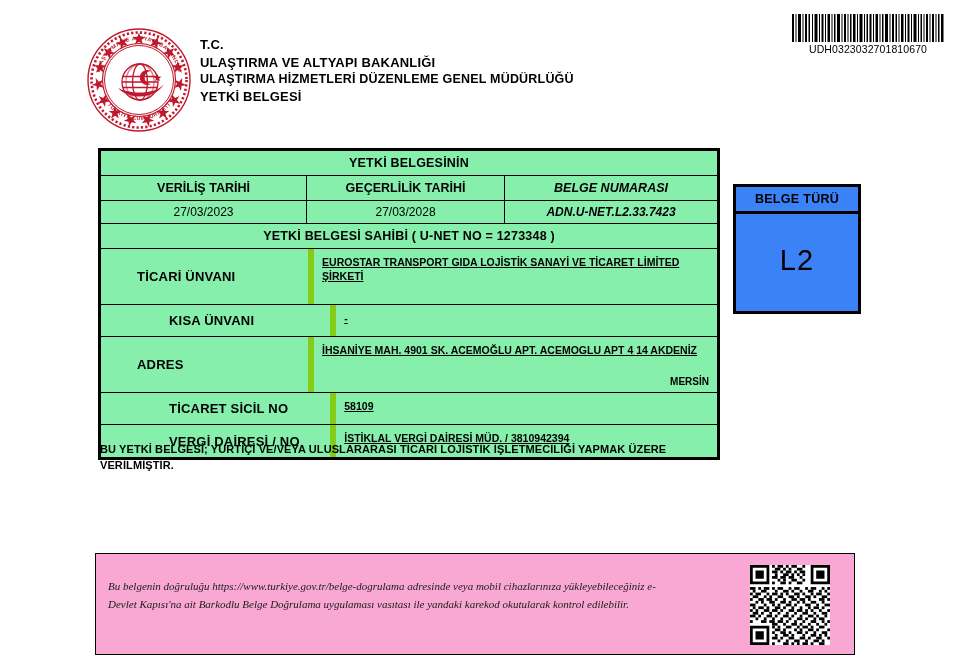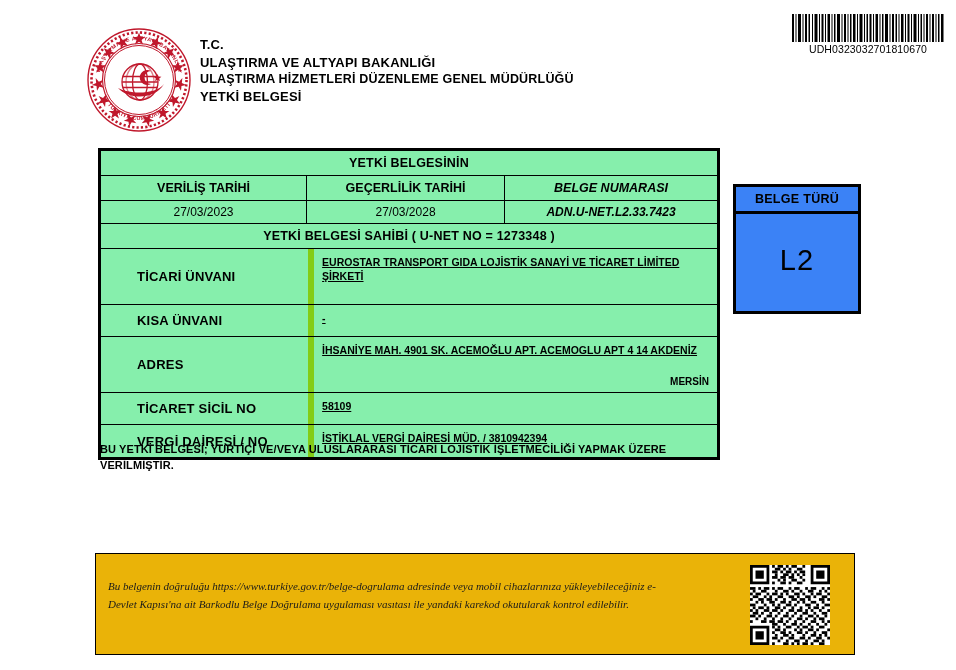--- a/index.html
+++ b/index.html
@@ -135,21 +135,21 @@
   }
   .val-city {
     position: absolute;
     right: 8px;
     bottom: 4px;
     font-size: 10px;
     font-weight: bold;
   }
   .r-tall { min-height: 56px; }
   .r-addr { min-height: 56px; }
-  .r-mid  { min-height: 32px; }
+  .r-mid  { min-height: 32px; padding-left: 32px; }
 
   
   .belge-box {
     position: absolute;
     left: 733px;
     top: 148px;
     width: 128px;
     height: 130px;
     border: 3px solid #000;
     box-sizing: border-box;
@@ -187,21 +187,21 @@
 
   
   .verify-box {
     position: absolute;
     left: 95px;
     top: 553px;
     width: 760px;
     height: 102px;
     border: 1px solid #000;
     box-sizing: border-box;
-    background: #eab308;
+    background: #f9a8d4;
   }
   .verify-text {
     position: absolute;
     left: 12px;
     top: 24px;
     width: 560px;
     font-family: "Liberation Serif", serif;
     font-style: italic;
     font-size: 11px;
     line-height: 1.6;

